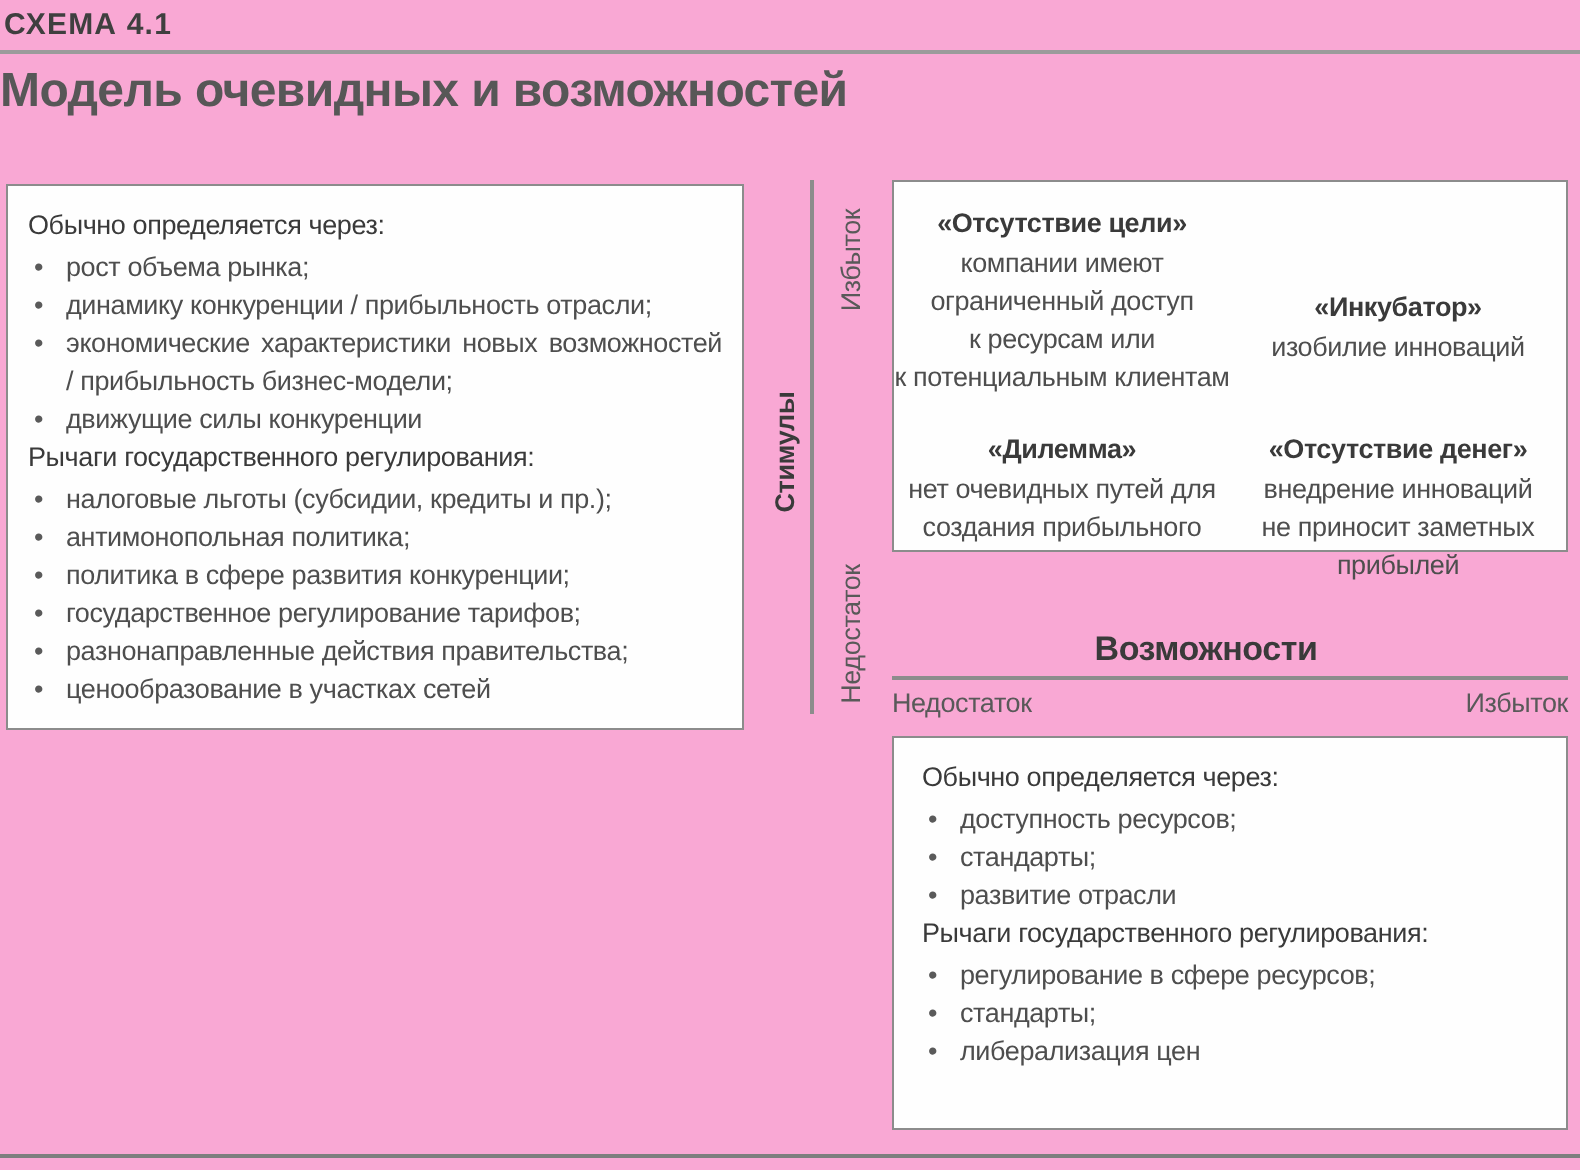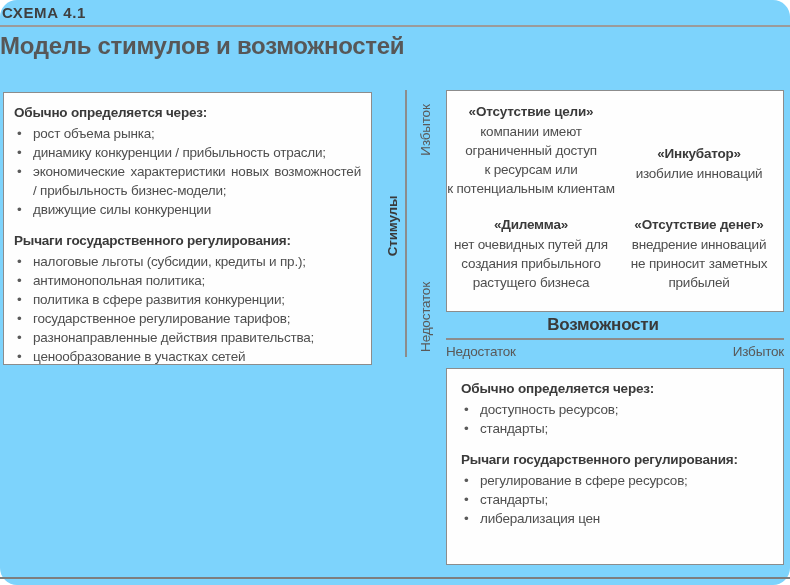--- a/index.html
+++ b/index.html
@@ -4,21 +4,21 @@
 <style>
   * { margin: 0; padding: 0; box-sizing: border-box; }
   html, body { background: #ffffff; }
   body {
     width: 790px; height: 585px;
     font-family: "Liberation Sans", "DejaVu Sans", sans-serif;
     color: #4a4a4a;
     position: relative;
     overflow: hidden;
   }
-  .page { position: absolute; inset: 0; background: #7dd3fc; border-radius: 17px; }
+  .page { position: absolute; inset: 0; background: #f9a8d4; }
 
   
   .schema-label {
     position: absolute; left: 2px; top: 4px;
     font-size: 15px; font-weight: bold; color: #3f3f3f;
     letter-spacing: 0.6px;
   }
   .top-rule {
     position: absolute; left: 0; top: 25px; width: 790px; height: 2px;
     background: #9b9b9b;
@@ -33,23 +33,23 @@
   .desc-box {
     position: absolute;
     border: 1.5px solid #8c8c8c;
     background: #fefefe;
     font-size: 13.5px; line-height: 19px; color: #4e4e4e;
     letter-spacing: -0.2px;
   }
   .left-box  { left: 3px;  top: 92px;  width: 369px; height: 273px; padding: 10px 10px 0 10px; }
   .bottom-box{ left: 446px; top: 368px; width: 338px; height: 197px; padding: 10px 12px 0 14px; }
   .desc-heading {
-    font-weight: bold; color: #3a3a3a; line-height: 19px;
+    font-weight: normal; color: #3a3a3a; line-height: 19px;
   }
-  .desc-heading.second { margin-top: 12px; }
+  .desc-heading.second { }
   .desc-box ul {
     list-style: none; margin-top: 2px;
   }
   .desc-box li {
     position: relative; padding-left: 19px; text-align: justify;
   }
   .desc-box li::before {
     content: "•"; position: absolute; left: 3px; top: 0; color: #5a5a5a;
   }
 
@@ -63,21 +63,21 @@
   .y-axis-title { left: 333px; top: 217px; font-weight: bold; color: #3a3a3a; }
   .y-top-label  { left: 366px; top: 121px; }
   .y-bottom-label { left: 366px; top: 308px; }
   .y-axis-line {
     position: absolute; left: 405px; top: 90px; width: 1.5px; height: 267px;
     background: #8c8c8c;
   }
 
   
   .matrix-box {
-    position: absolute; left: 446px; top: 90px; width: 338px; height: 222px;
+    position: absolute; left: 446px; top: 90px; width: 338px; height: 186px;
     border: 1.5px solid #8c8c8c; background: #fefefe;
     display: grid;
     grid-template-columns: 1fr 1fr;
     grid-template-rows: 112px 1fr;
   }
   .quadrant {
     display: flex; flex-direction: column; align-items: center;
     text-align: center;
     font-size: 13.5px; line-height: 19px; letter-spacing: -0.2px; color: #4e4e4e;
   }
@@ -107,21 +107,21 @@
     background: #7e7e7e;
   }
 </style>
 </head>
 <body>
 
 <div class="page">
 
   <div class="schema-label">СХЕМА 4.1</div>
   <div class="top-rule"></div>
-  <h1 class="page-title">Модель стимулов и возможностей</h1>
+  <h1 class="page-title">Модель очевидных и возможностей</h1>
 
   <div class="desc-box left-box">
     <div class="desc-heading">Обычно определяется через:</div>
     <ul>
       <li>рост объема рынка;</li>
       <li>динамику конкуренции / прибыльность отрасли;</li>
       <li>экономические характеристики новых возможностей / прибыльность бизнес-модели;</li>
       <li>движущие силы конкуренции</li>
     </ul>
     <div class="desc-heading second">Рычаги государственного регулирования:</div>
@@ -149,21 +149,20 @@
       <div>к потенциальным клиентам</div>
     </div>
     <div class="quadrant q-top-right">
       <div class="q-title">«Инкубатор»</div>
       <div>изобилие инноваций</div>
     </div>
     <div class="quadrant q-bottom-left">
       <div class="q-title">«Дилемма»</div>
       <div>нет очевидных путей для</div>
       <div>создания прибыльного</div>
-      <div>растущего бизнеса</div>
     </div>
     <div class="quadrant q-bottom-right">
       <div class="q-title">«Отсутствие денег»</div>
       <div>внедрение инноваций</div>
       <div>не приносит заметных</div>
       <div>прибылей</div>
     </div>
   </div>
 
   <div class="x-axis-title">Возможности</div>
@@ -171,20 +170,21 @@
   <div class="x-axis-labels">
     <span>Недостаток</span>
     <span>Избыток</span>
   </div>
 
   <div class="desc-box bottom-box">
     <div class="desc-heading">Обычно определяется через:</div>
     <ul>
       <li>доступность ресурсов;</li>
       <li>стандарты;</li>
+      <li>развитие отрасли</li>
     </ul>
     <div class="desc-heading second">Рычаги государственного регулирования:</div>
     <ul>
       <li>регулирование в сфере ресурсов;</li>
       <li>стандарты;</li>
       <li>либерализация цен</li>
     </ul>
   </div>
 
   <div class="bottom-rule"></div>

